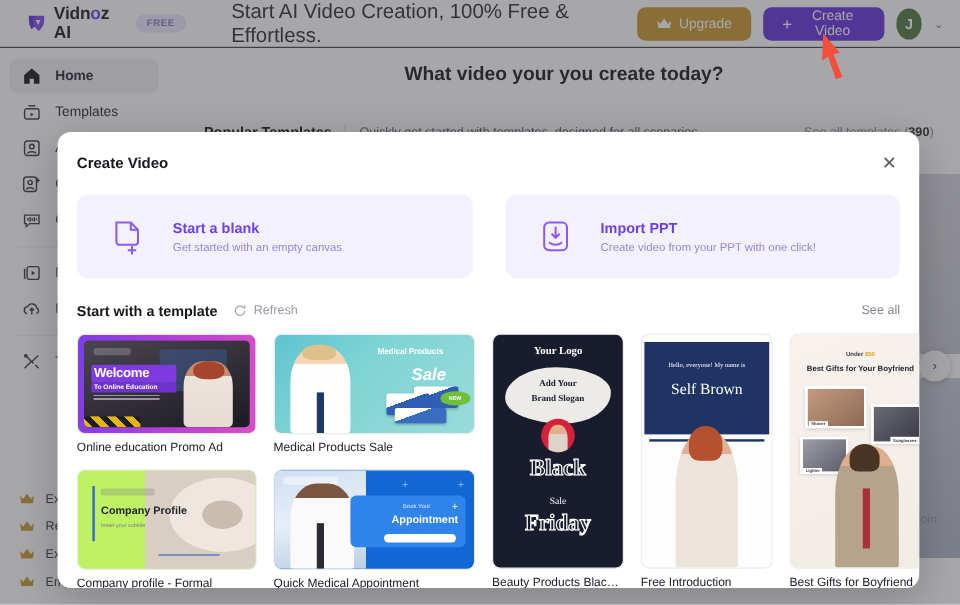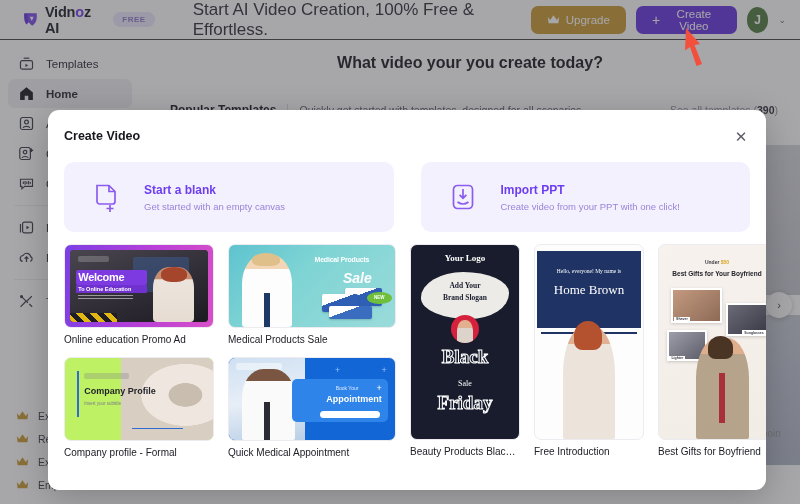--- a/index.html
+++ b/index.html
@@ -286,33 +286,33 @@
       <button class="btn-create">
         <span class="plus-glyph">+</span>
         <span>Create Video</span>
       </button>
       <div class="avatar">J</div>
       <div class="chev">⌄</div>
     </div>
   </div>
 
   <div class="sidebar">
+    <div class="nav-item active">
+      <svg class="nav-ico" viewBox="0 0 24 24">
+        <path d="M12 3 L21 10.5 V21 H14.5 V15 H9.5 V21 H3 V10.5 Z" fill="#16161c"></path>
+      </svg>
+      <span class="nav-label">Home</span>
+    </div>
     <div class="nav-item">
       <svg class="nav-ico" viewBox="0 0 24 24" fill="none" stroke="#3a3a44" stroke-width="1.7">
         <rect x="3.5" y="8" width="17" height="12" rx="2.5"></rect>
           <path d="M8 4.5 h8"></path>
           <path d="M10.5 12.5 l4 2.3 l-4 2.3 z" fill="#3a3a44" stroke="none"></path>
       </svg>
       <span class="nav-label">Templates</span>
-    </div>
-    <div class="nav-item active">
-      <svg class="nav-ico" viewBox="0 0 24 24">
-        <path d="M12 3 L21 10.5 V21 H14.5 V15 H9.5 V21 H3 V10.5 Z" fill="#16161c"></path>
-      </svg>
-      <span class="nav-label">Home</span>
     </div>
     <div class="nav-item">
       <svg class="nav-ico" viewBox="0 0 24 24" fill="none" stroke="#3a3a44" stroke-width="1.7">
         <rect x="3.5" y="3.5" width="17" height="17" rx="3"></rect>
           <circle cx="12" cy="10" r="2.7"></circle>
           <path d="M7.2 18.2 c1.1-2.7 8.5-2.7 9.6 0"></path>
       </svg>
       <span class="nav-label">Avatars</span>
     </div>
     <div class="nav-item">
@@ -430,20 +430,31 @@
         <path d="M16 8 v9 M12.6 13.8 L16 17.2 l3.4-3.4"></path>
         <path d="M10.5 21 q5.5 4 11 0"></path>
       </svg>
       <div>
         <div class="opt-title">Import PPT</div>
         <div class="opt-sub">Create video from your PPT with one click!</div>
       </div>
     </div>
   </div>
 
+  <div class="tpl-head">
+    <span class="tpl-head-title">Start with a template</span>
+    <span class="refresh-btn">
+      <svg class="refresh-ico" viewBox="0 0 16 16" fill="none" stroke="#a6a6b0" stroke-width="1.4">
+        <path d="M13.2 8 a5.2 5.2 0 1 1 -1.7 -3.9"></path>
+          <path d="M13.4 1.8 v2.8 h-2.8"></path>
+      </svg>
+      <span>Refresh</span>
+    </span>
+    <span class="see-all">See all</span>
+  </div>
 
   <div class="tpl-grid">
 
     <div class="tpl-cell">
       <div class="thumb wide t1">
         <div class="inner">
           <div class="room"></div>
           <div class="screen"></div>
           <div class="logo"></div>
           <div class="band"></div>
@@ -487,21 +498,21 @@
         <div class="sale">Sale</div>
         <div class="bf2">Friday</div>
       </div>
       <div class="cap">Beauty Products Black Frid...</div>
     </div>
 
     <div class="tpl-cell tall-wrap">
       <div class="thumb tall t4">
         <div class="navy"></div>
         <div class="hello">Hello, everyone! My name is</div>
-        <div class="nm">Home Brown</div>
+        <div class="nm">Self Brown</div>
         <div class="rule"></div>
         <div class="p"></div>
         <div class="h"></div>
       </div>
       <div class="cap">Free Introduction</div>
     </div>
 
     <div class="tpl-cell tall-wrap">
       <div class="thumb tall t5">
         <div class="u50"><span>Under </span><b>$50</b></div>

